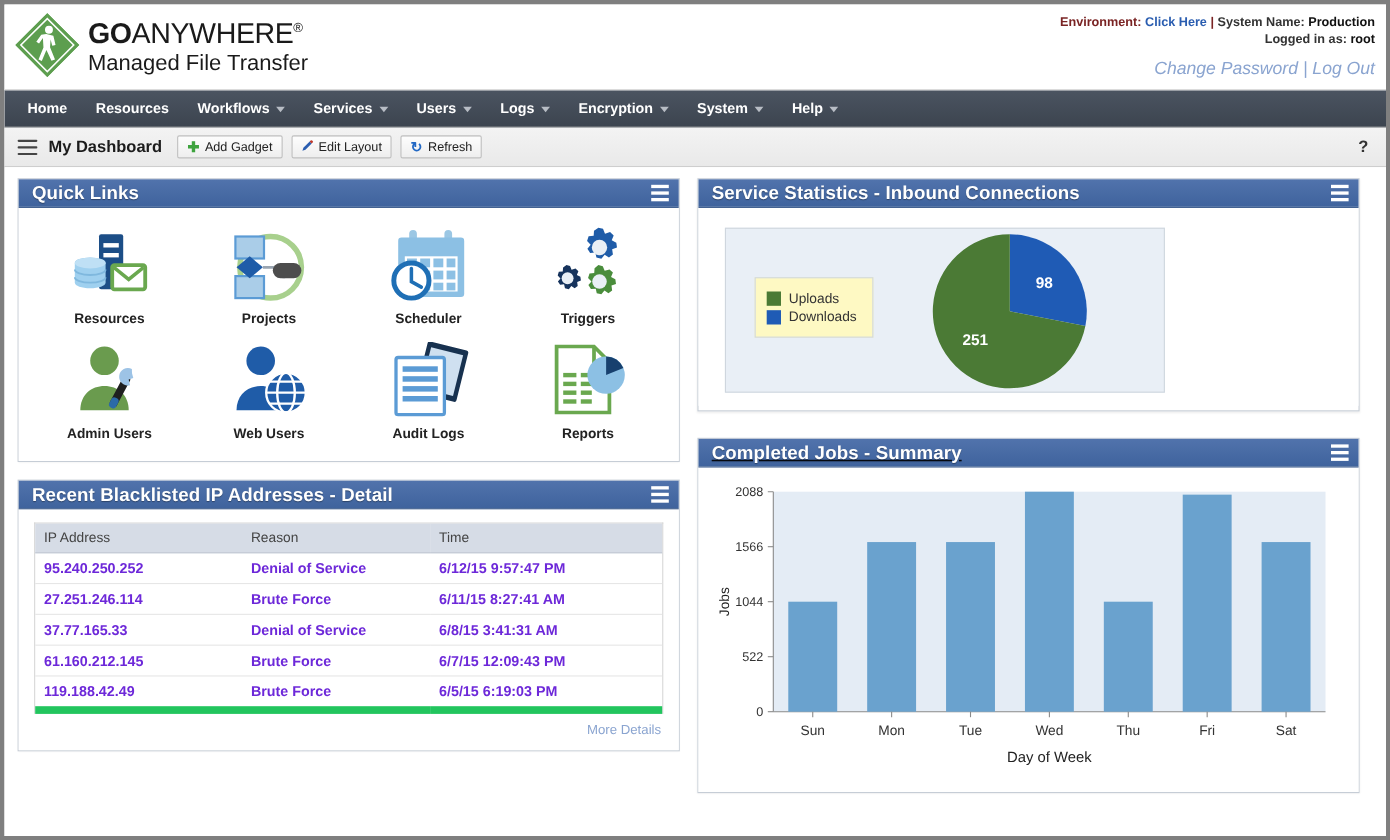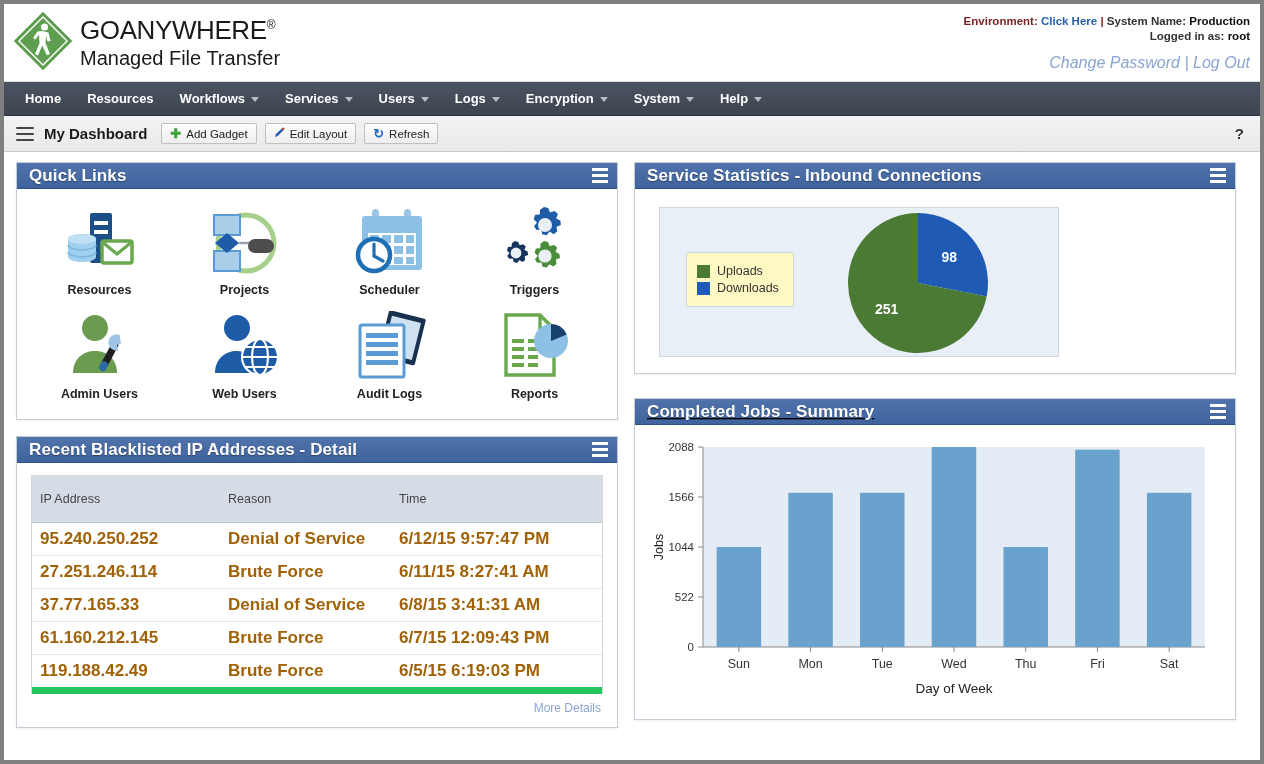--- a/index.html
+++ b/index.html
@@ -29,21 +29,21 @@
     position: absolute; left: 8px; top: 6px;
     width: 62px; height: 62px;
   }
   .brand {
     position: absolute; left: 76px; top: 6px;
   }
   .brand-line1 {
     font-size: 26px; letter-spacing: -0.4px; line-height: 30px;
     color: #1a1a1a; white-space: nowrap;
   }
-  .brand-line1 b { font-weight: normal; margin-top: 48px; }
+  .brand-line1 b { font-weight: bold; margin-top: 48px; }
   .brand-line1 .thin { font-weight: normal; }
   .brand-line1 .reg { font-size: 12px; vertical-align: super; }
   .brand-line2 {
     font-size: 20px; line-height: 24px; color: #1a1a1a;
     margin-top: 1px; white-space: nowrap;
   }
   .header-right {
     position: absolute; right: 10px; top: 10px;
     text-align: right; font-size: 11.5px; line-height: 15px;
     color: #222;
@@ -174,28 +174,28 @@
     color: #222; white-space: nowrap;
   }
 
   
   .tbl { width: 100%; border-collapse: collapse; font-size: 12.5px; }
   .tbl thead th {
     background: #d6dce6;
     color: #444;
     font-weight: normal;
     text-align: left;
-    padding: 16px 8px;
+    padding: 6px 8px;
     border-bottom: 1px solid #c2c9d4;
     font-size: 12.5px;
   }
   .tbl tbody td {
     padding: 6px 8px;
     border-bottom: 1px solid #e6e6e6;
-    color: #a16207; font-weight: bold; font-size: 17px;
+    color: #6d28d9; font-weight: bold; font-size: 13px;
     white-space: nowrap;
   }
   .tbl tbody tr:last-child td { border-bottom: 7px solid #22c55e; }
   .tbl-wrap { border: 1px solid #d8d8d8; border-bottom: none; }
   .more-details {
     text-align: right; padding: 7px 2px 2px 2px;
     font-size: 12px;
   }
   .more-details a { color: #8aa4d0; text-decoration: none; padding-left: 32px; }
 

